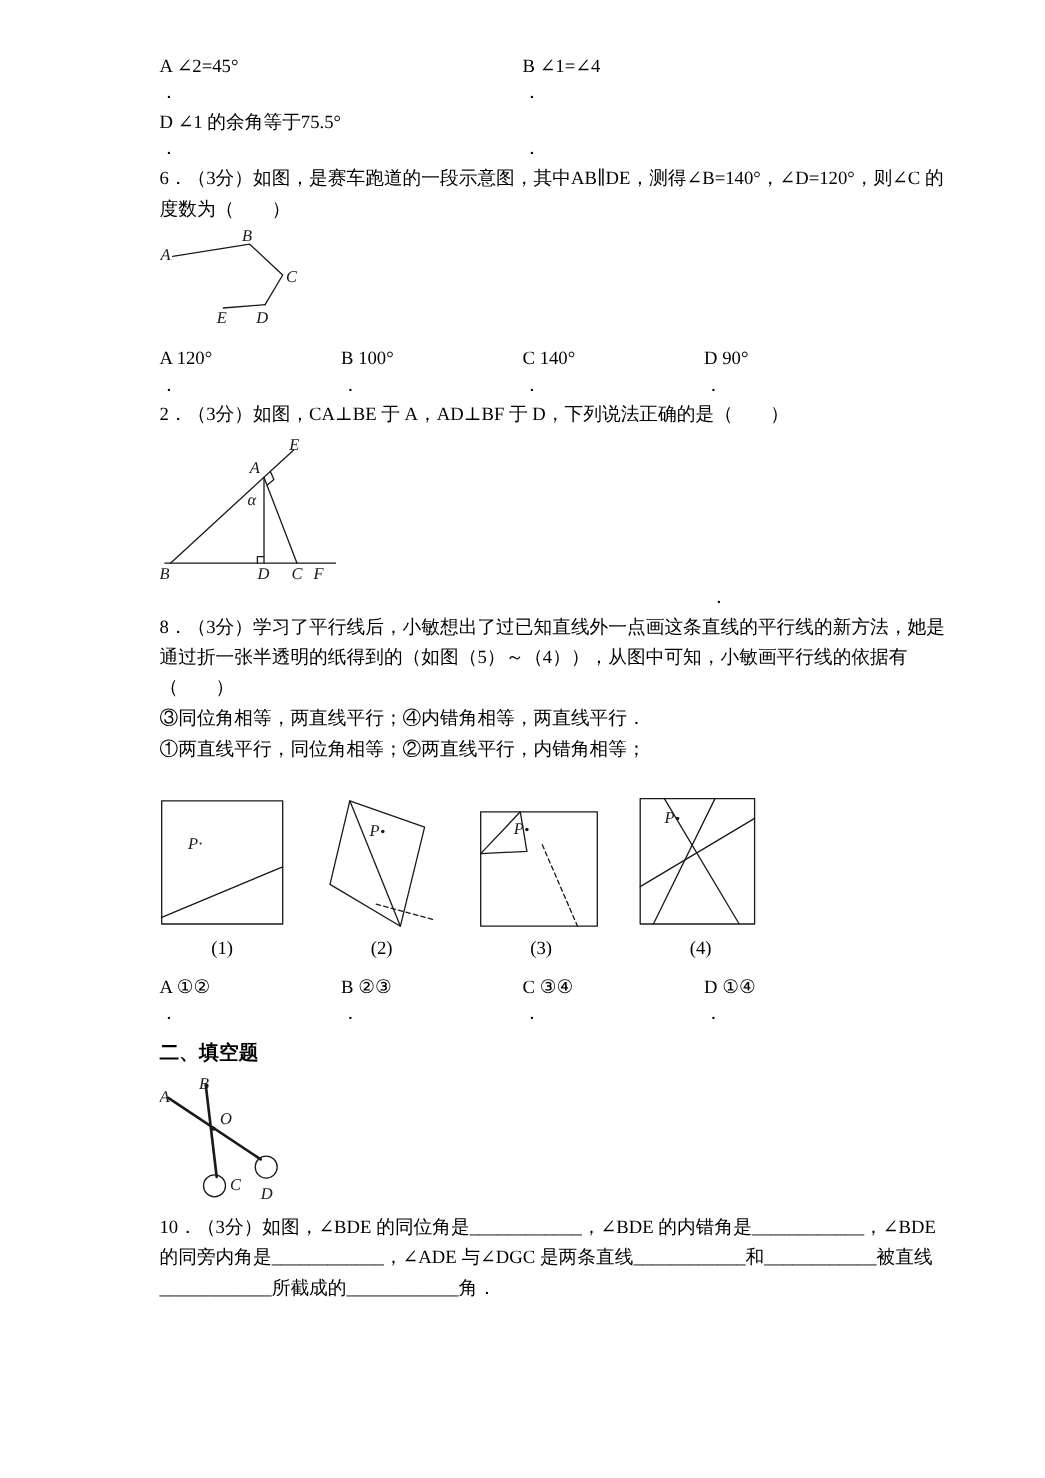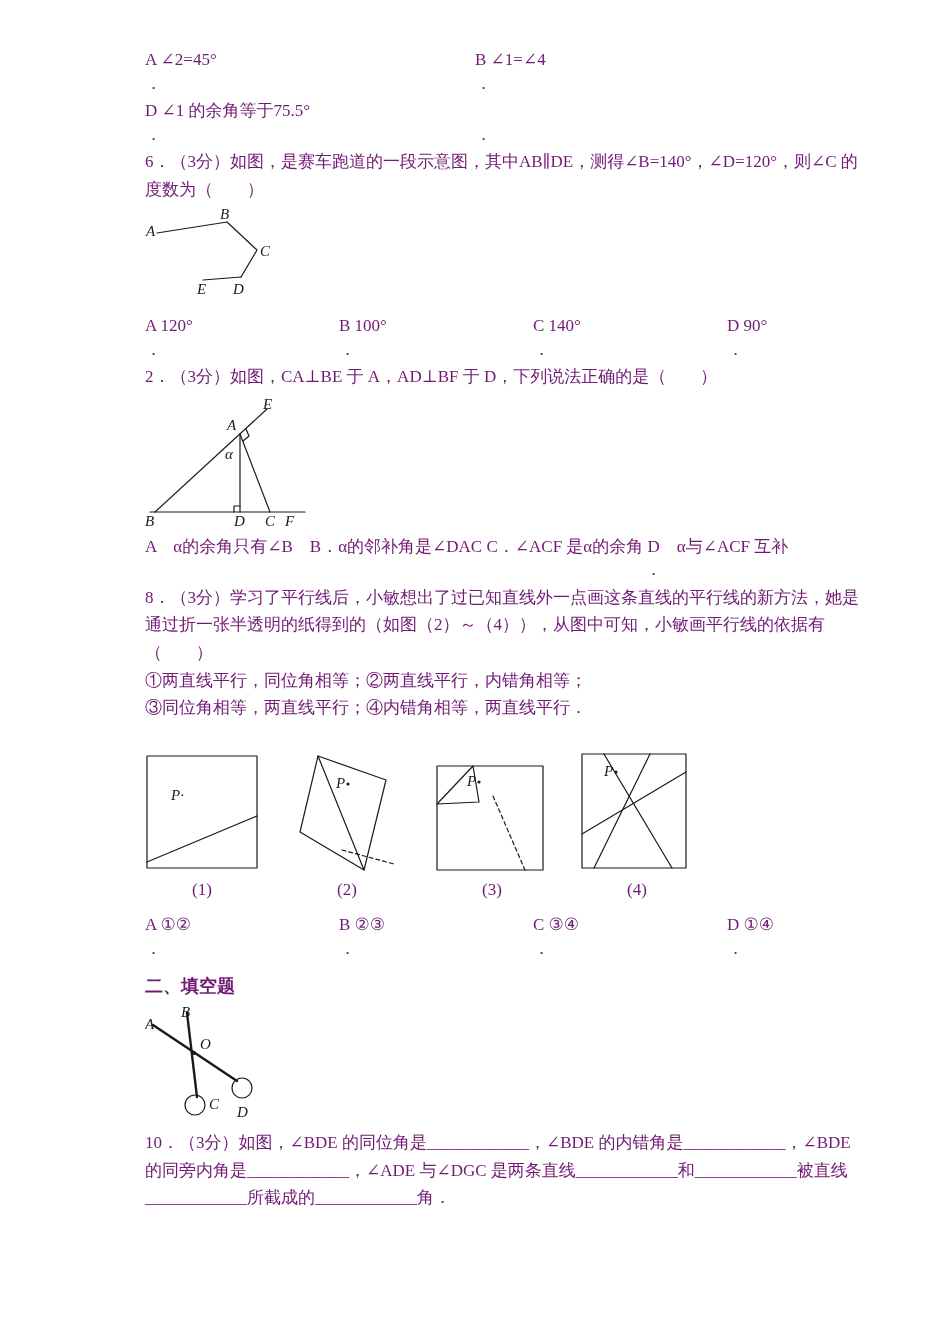--- a/index.html
+++ b/index.html
@@ -1,38 +1,38 @@
 <!DOCTYPE html>
 <html><head>
 <meta charset="utf-8">
 <style>
   * { margin:0; padding:0; box-sizing:border-box; }
   html,body { background:#ffffff; }
   .page {
-    width:950px; height:1344px; background:#ffffff; color:#701a75;
+    width:950px; height:1344px; background:#ffffff; color:#000000;
     font-family:"Liberation Serif","DejaVu Serif",serif;
     font-size:17px; line-height:1.62; position:relative; overflow:hidden;
   }
   .content { padding:46px 90px 0 145px; }
   .grid2 { display:grid; grid-template-columns:330px 1fr; }
-  .grid4 { display:grid; grid-template-columns:165px 165px 165px 1fr;gap:29px; }
+  .grid4 { display:grid; grid-template-columns:165px 165px 165px 1fr; }
   .dots { line-height:1.15; margin-bottom:4px; }
   .stem { margin-top:4px; }
   .reasons { margin-top:0; }
   .figure { margin:6px 0 4px 0; }
   svg { display:block; }
   svg .stroke { stroke:#1a1a1a; fill:none; stroke-width:1.2; stroke-linecap:round; stroke-linejoin:round; }
   svg .thick { stroke-width:2.4; }
   svg .dashed { stroke-dasharray:4 3; }
   svg text { font-family:"Liberation Serif","DejaVu Serif",serif; font-style:italic; font-size:15px; fill:#1a1a1a; stroke:none; }
   .figs-row { display:flex; gap:31px; margin-top:30px; align-items:flex-start; }
   .captions-row { display:flex; gap:31px; margin-top:2px; }
   .caption { width:114px; text-align:center; }
   .section-title {
-    font-family:Liberation Serif, serif;
+    font-family:Liberation Mono, monospace;
     font-weight:bold; font-size:18px; margin-top:14px;
   }
   .q7-dot { padding-left:500px; line-height:1.15; }
   .opts { margin-top:8px; }
 </style>
 </head>
 <body>
 
 <div class="page">
   <div class="content">
@@ -89,28 +89,27 @@
         <path class="stroke" d="M 89 115 L 89 109 L 95 109"></path>
         <text x="118" y="12">E</text>
         <text x="82" y="33">A</text>
         <text x="80" y="62">α</text>
         <text x="0" y="129">B</text>
         <text x="89" y="129">D</text>
         <text x="120" y="129">C</text>
         <text x="140" y="129">F</text>
       </svg>
     </div>
-    <p>A　α的余角只有∠B　B．α的邻补角是∠DAC C．∠ACF 是α的余角 D　α与∠ACF 互补</p>
     <div class="q7-dot">
       <span>．</span>
     </div>
 
-    <p class="stem">8．（3分）学习了平行线后，小敏想出了过已知直线外一点画这条直线的平行线的新方法，她是通过折一张半透明的纸得到的（如图（2）～（4）），从图中可知，小敏画平行线的依据有（　　）</p>
+    <p class="stem">8．（3分）学习了平行线后，小敏想出了过已知直线外一点画这条直线的平行线的新方法，她是通过折一张半透明的纸得到的（如图（5）～（4）），从图中可知，小敏画平行线的依据有（　　）</p>
+    <p class="reasons">③同位角相等，两直线平行；④内错角相等，两直线平行．</p>
     <p class="reasons">①两直线平行，同位角相等；②两直线平行，内错角相等；</p>
-    <p class="reasons">③同位角相等，两直线平行；④内错角相等，两直线平行．</p>
 
     <div class="figs-row">
       <svg width="114" height="122" viewBox="0 0 114 122">
         <rect class="stroke" x="2" y="4" width="110" height="112"></rect>
         <path class="stroke" d="M 2 110 L 112 64"></path>
         <text x="26" y="48">P·</text>
       </svg>
       <svg width="114" height="122" viewBox="0 0 114 122">
         <path class="stroke" d="M 28 4 L 96 28 L 74 118 L 10 80 Z"></path>
         <path class="stroke" d="M 28 4 L 74 118"></path>

